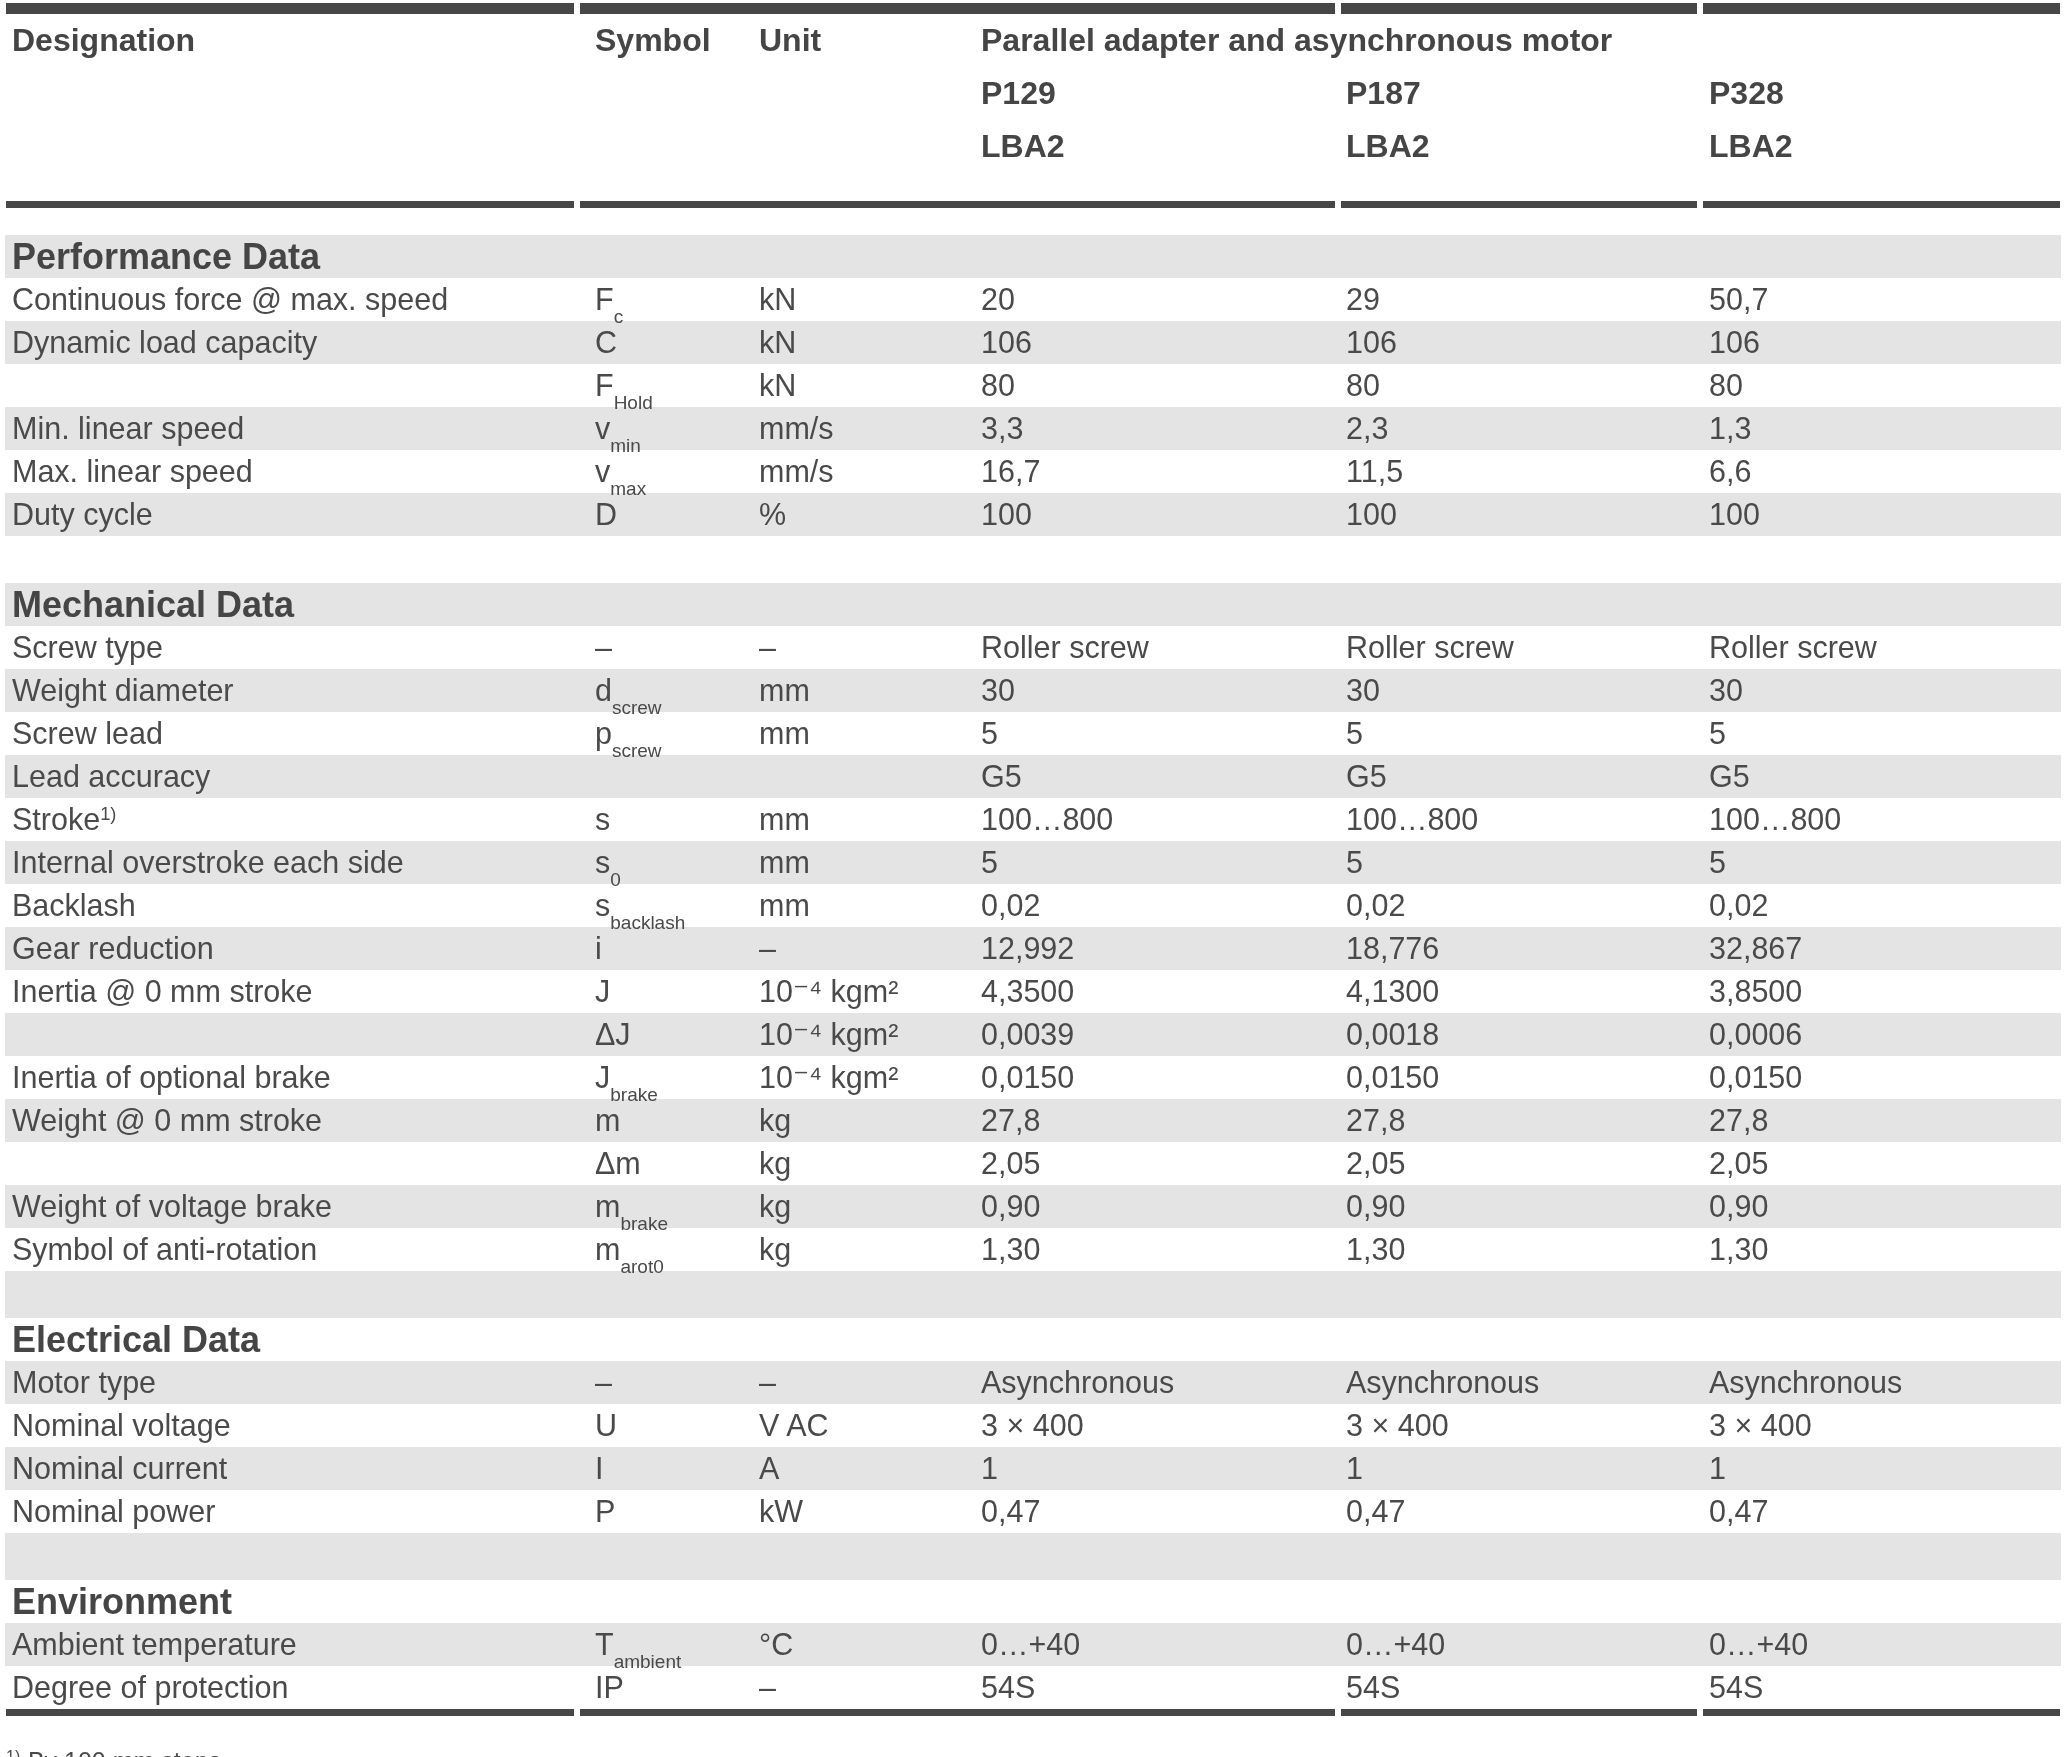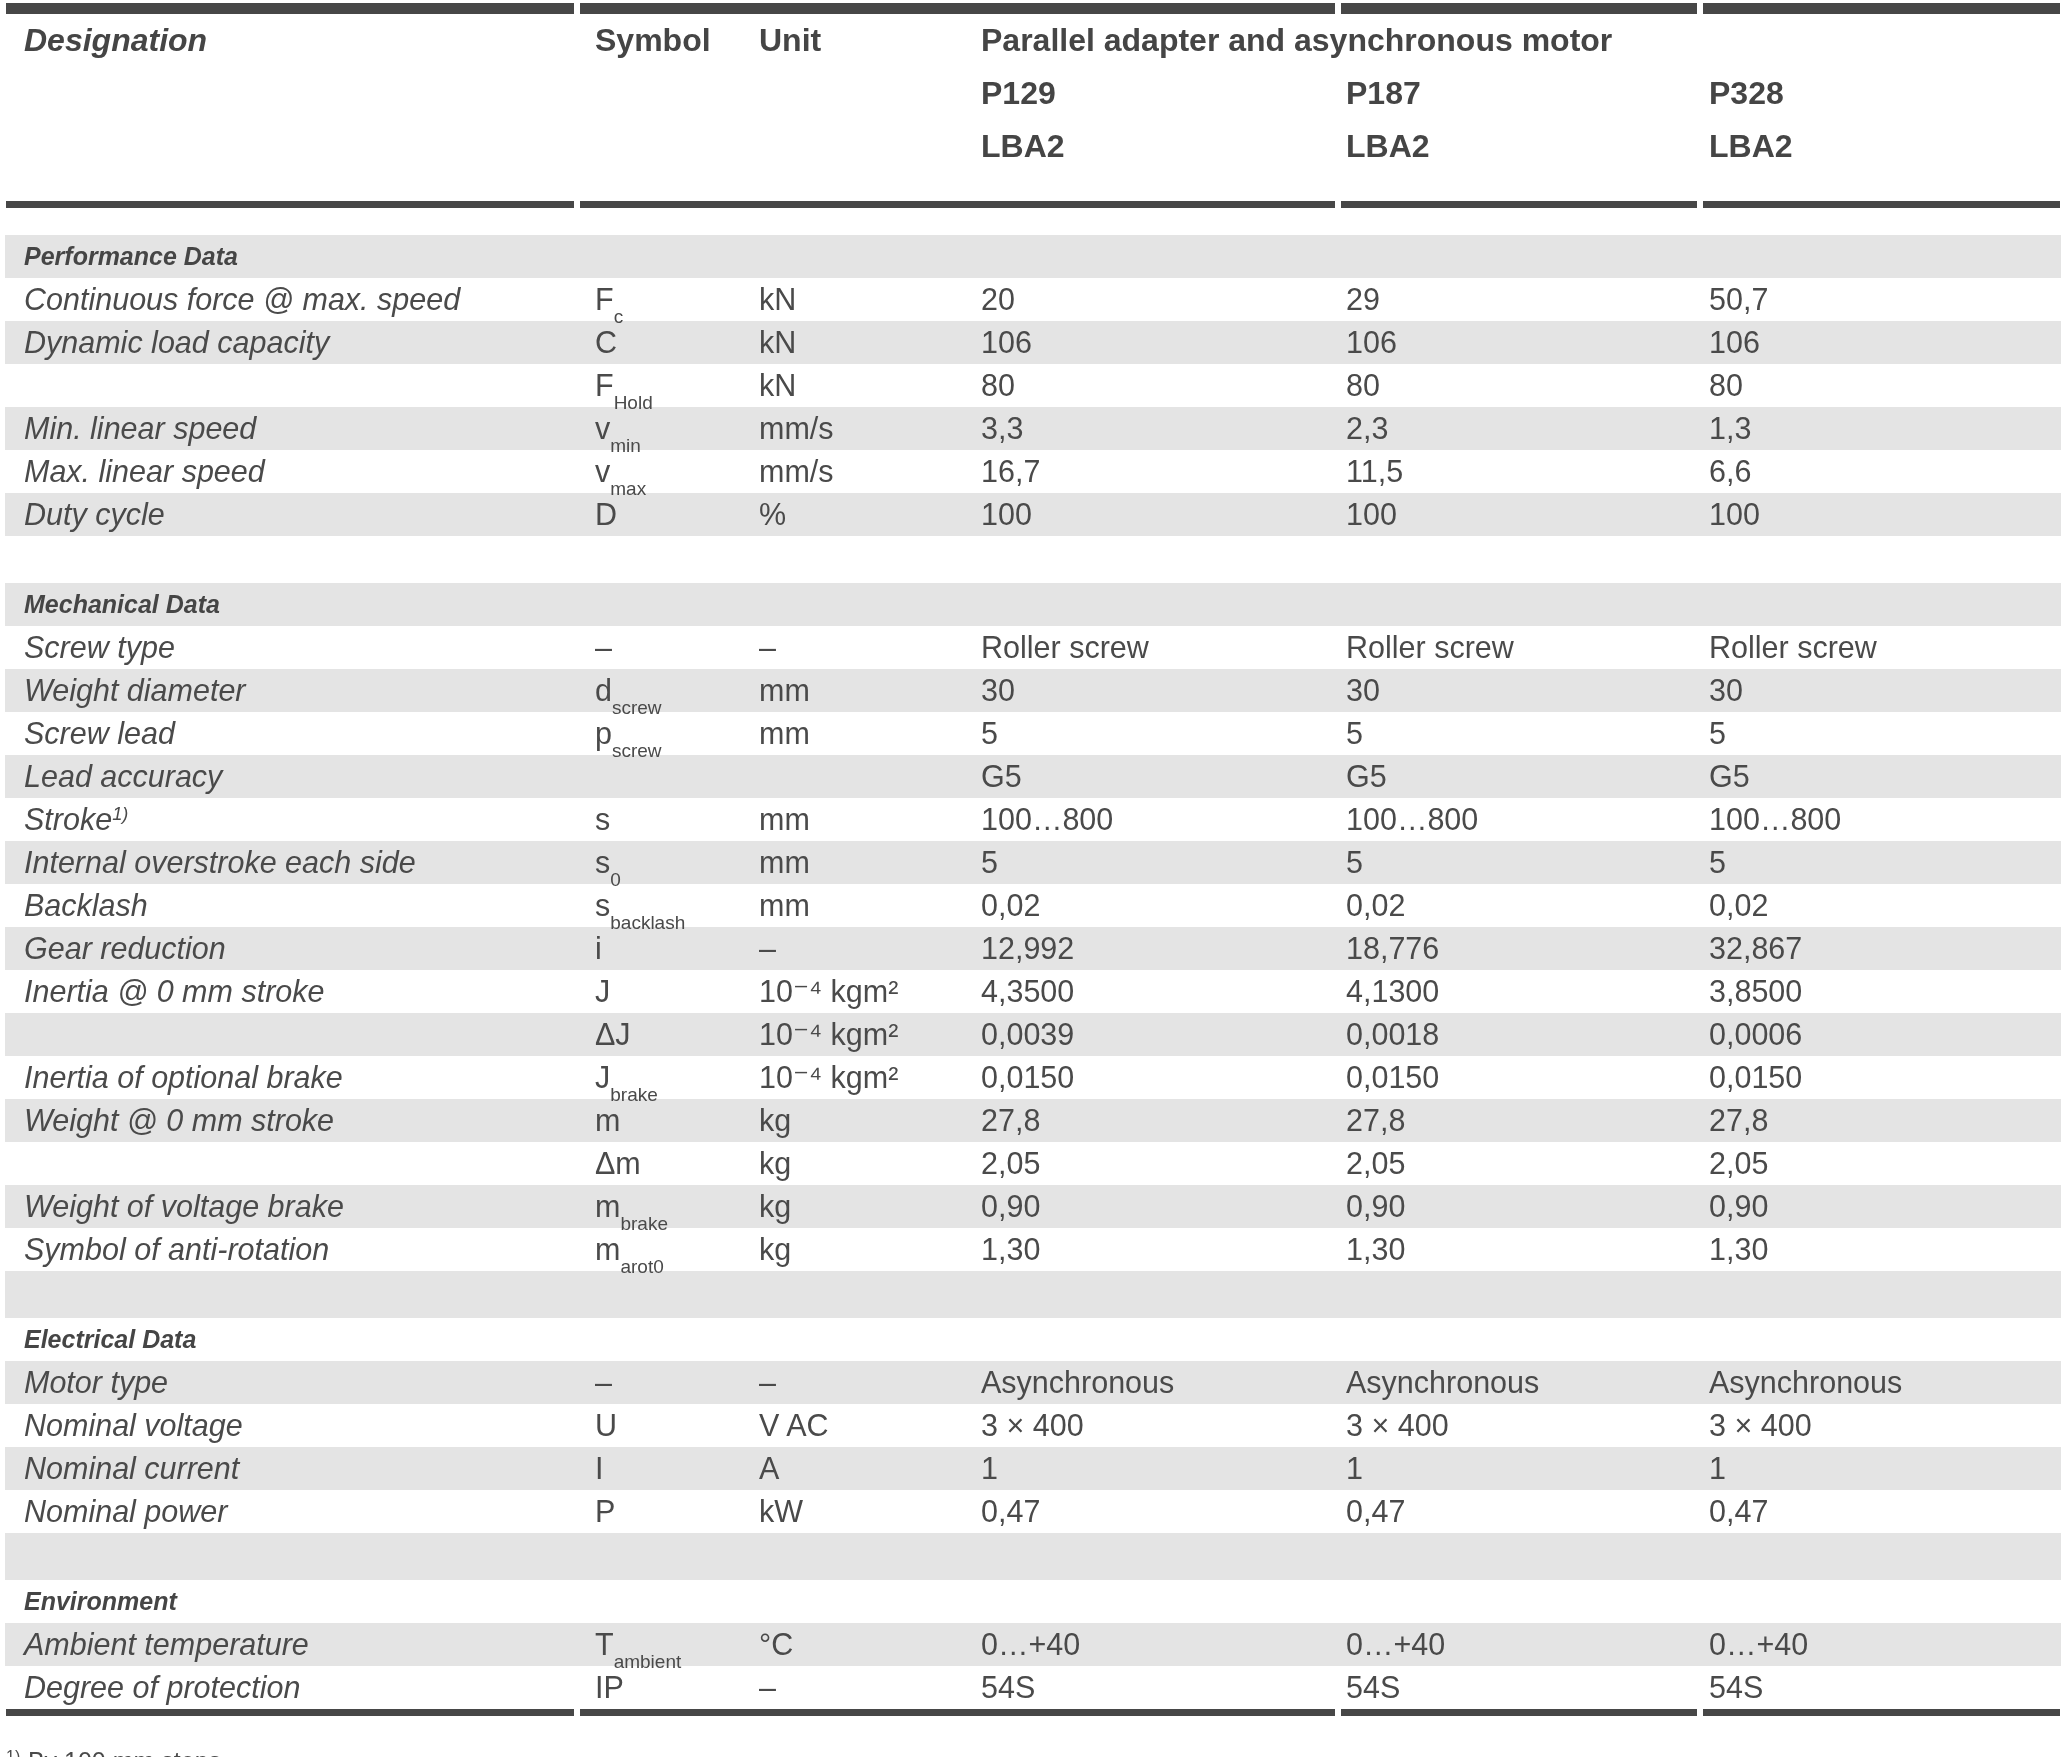--- a/index.html
+++ b/index.html
@@ -24,35 +24,35 @@
   .rule .seg3{width:356px;}
   .rule .seg4{width:357px;}
   .rule-top{height:10.7px;margin-top:3.1px;}
   .rule-mid{height:6.9px;margin-top:13.7px;}
   .rule-bottom{height:6.9px;}
   
   .thead{position:relative;height:174px;}
   .hrow{position:relative;height:53px;}
   .hcell{position:absolute;top:0;line-height:53px;font-weight:bold;font-size:32px;color:var(--title);white-space:nowrap;}
   
-  .c-des{left:24px;font-style:italic;}
+  .c-des{left:12px;}
   .c-sym{left:587px;margin-left:8px;}
   .c-unit{left:759px;}
   .c-v1{left:981px;}
   .c-v2{left:1346px;}
   .c-v3{left:1709px;}
   .gap-after-header{height:27px;}
   
   .row{position:relative;height:43px;}
   .row.spacer{height:47px;}
   .row.gray::before{content:"";position:absolute;left:4.6px;right:4.6px;top:0;bottom:0;background:var(--gray);}
   .cell{position:absolute;top:0;line-height:43px;font-size:30.5px;white-space:nowrap;z-index:1;}
   .cell .sub{display:inline-block;position:relative;top:12.2px;font-size:19px;line-height:19px;}
   .cell .supr{display:inline-block;position:relative;top:-10px;font-size:18.3px;line-height:18.3px;}
-  .cell.title{font-weight:bold;font-size:25px;color:var(--title);}
+  .cell.title{font-weight:bold;font-size:36px;color:var(--title);}
   
   .footnote{margin-top:30.5px;padding-left:6.1px;font-size:25px;color:var(--text);}
   .footnote .fsup{display:inline-block;position:relative;top:-7.6px;font-size:16px;margin-right:7.6px;}
 </style>
 </head>
 <body>
 
 <div class="page">
 
   <div class="rule rule-top">

